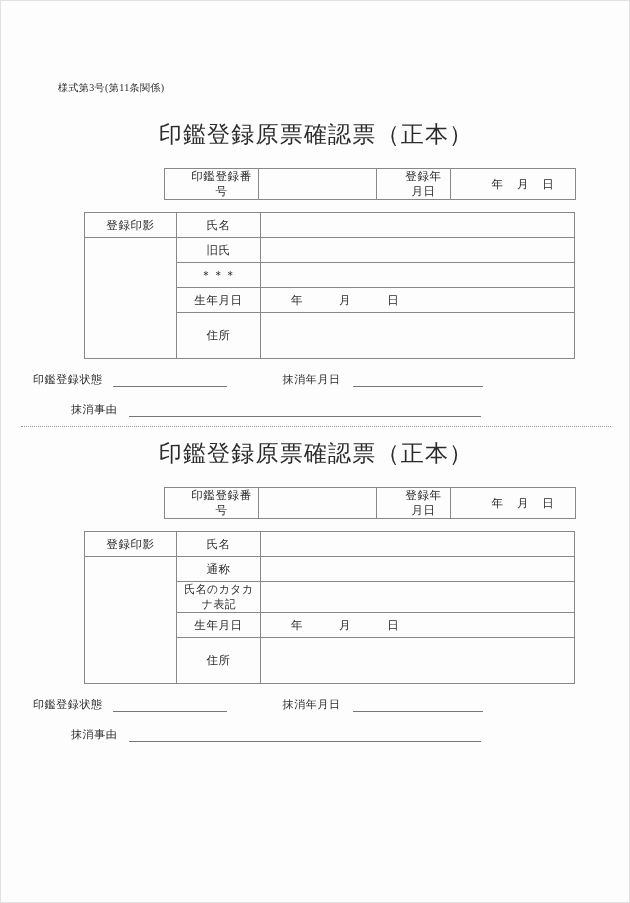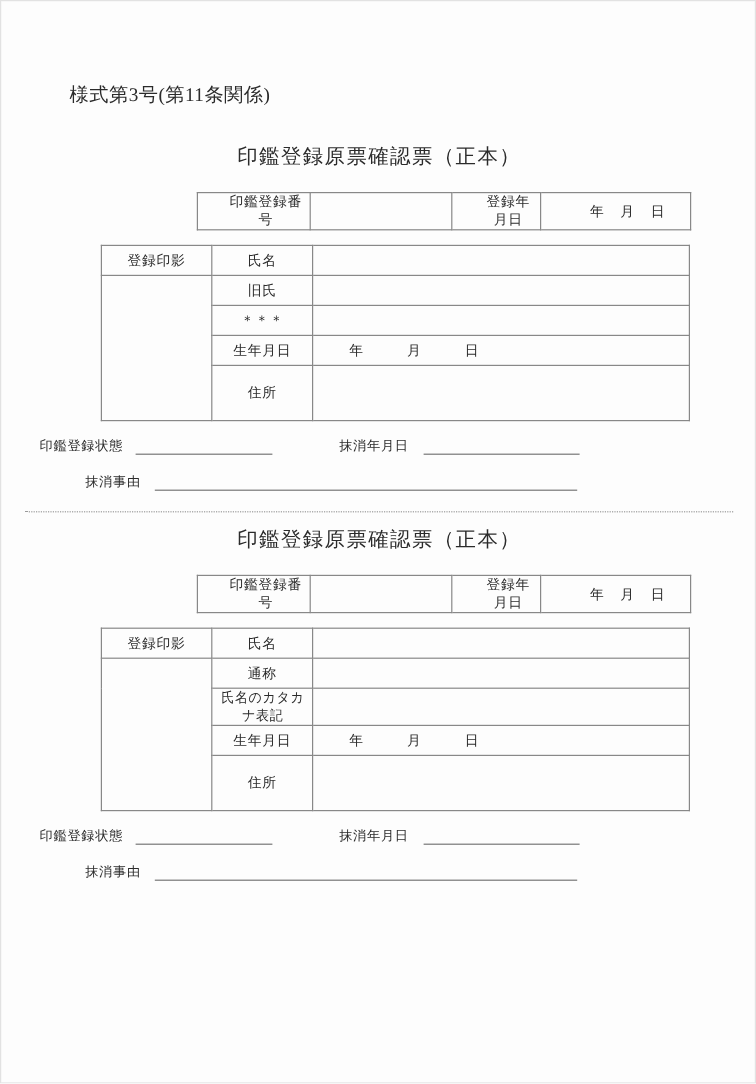--- a/index.html
+++ b/index.html
@@ -20,33 +20,33 @@
     position: absolute;
     inset: 0;
     background: #fdfdfd;
     border: 1px solid #e2e2e2;
     box-sizing: border-box;
   }
 
   .form-no {
     position: absolute;
     left: 57px;
-    top: 68px;
-    font-size: 16px;
+    top: 80px;
+    font-size: 10px;
     letter-spacing: 0.4px;
     white-space: nowrap;
   }
 
   .section { position: absolute; left: 0; width: 630px; }
   .section-a { top: 118px; }
   .section-b { top: 437px; }
 
   .title {
     text-align: center;
-    font-size: 17px;
+    font-size: 23px;
     letter-spacing: 1.2px;
     margin: 0 0 18px 0;
     white-space: nowrap;
   }
 
   table.grid {
     border-collapse: collapse;
     table-layout: fixed;
   }
   table.grid td {

